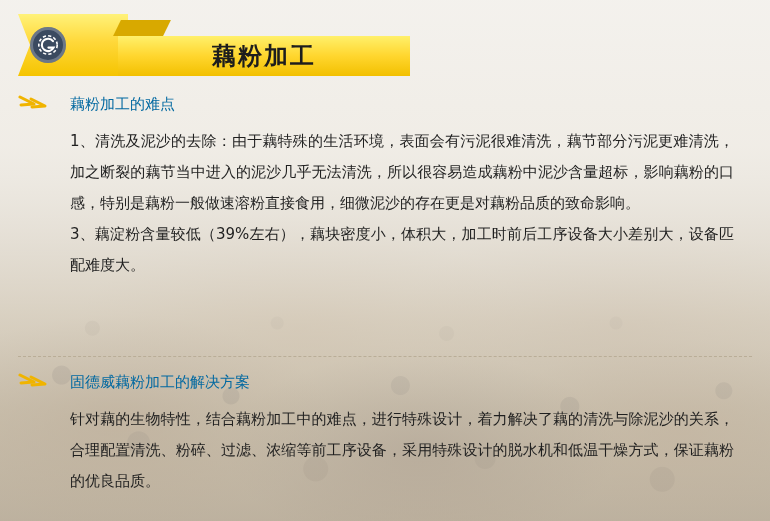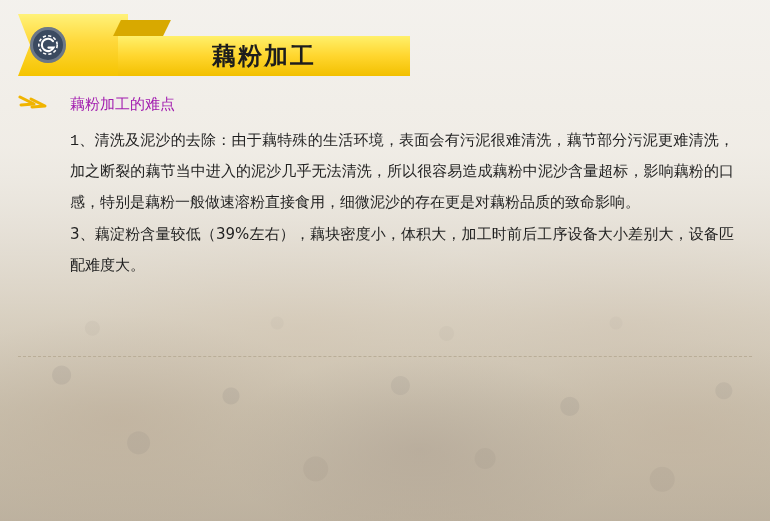--- a/index.html
+++ b/index.html
@@ -80,28 +80,28 @@
 
   
   .section{position:relative;}
   .sec1{position:absolute;left:0;top:92px;width:770px;}
   .sec2{position:absolute;left:0;top:370px;width:770px;}
 
   .arrow{
     position:absolute;left:18px;width:26px;height:22px;
   }
   .sec-head{
-    font-size:15px;color:#a21caf;margin-left:70px;line-height:24px;
+    font-size:15px;color:#0369a1;margin-left:70px;line-height:24px;
   }
   .para{
     margin-left:70px;margin-right:36px;
     font-size:15px;line-height:31px;color:#1f1f1f;
     text-align:justify;
   }
-  .p1{margin-top:10px;font-family:Liberation Mono, monospace;}
+  .p1{margin-top:10px;}
   .divider{
     position:absolute;left:18px;top:356px;width:734px;height:0;
     border-top:1px dashed #b9ad97;
   }
 </style>
 </head>
 <body>
 
 <div class="bg-photo"></div>
 <div class="bg-speckle"></div>
@@ -131,14 +131,24 @@
         <path d="M13 5 L27 12 L14 13" fill="none" stroke="#f0b400" stroke-width="3" stroke-linecap="round" stroke-linejoin="round"></path>
       </svg>
     </div>
     <div class="sec-head">藕粉加工的难点</div>
     <div class="para p1">1、清洗及泥沙的去除：由于藕特殊的生活环境，表面会有污泥很难清洗，藕节部分污泥更难清洗，加之断裂的藕节当中进入的泥沙几乎无法清洗，所以很容易造成藕粉中泥沙含量超标，影响藕粉的口感，特别是藕粉一般做速溶粉直接食用，细微泥沙的存在更是对藕粉品质的致命影响。</div>
     <div class="para">3、藕淀粉含量较低（39%左右），藕块密度小，体积大，加工时前后工序设备大小差别大，设备匹配难度大。</div>
   </div>
 
   <div class="divider"></div>
 
+  <div class="section sec2">
+    <div class="arrow" style="top:2px;">
+      <svg width="30" height="24" viewBox="0 0 30 24">
+        <path d="M2 3 L16 10 L3 11" fill="none" stroke="#f0b400" stroke-width="3" stroke-linecap="round" stroke-linejoin="round"></path>
+        <path d="M13 5 L27 12 L14 13" fill="none" stroke="#f0b400" stroke-width="3" stroke-linecap="round" stroke-linejoin="round"></path>
+      </svg>
+    </div>
+    <div class="sec-head">固德威藕粉加工的解决方案</div>
+    <div class="para p1">针对藕的生物特性，结合藕粉加工中的难点，进行特殊设计，着力解决了藕的清洗与除泥沙的关系，合理配置清洗、粉碎、过滤、浓缩等前工序设备，采用特殊设计的脱水机和低温干燥方式，保证藕粉的优良品质。</div>
+  </div>
 
 </div>
 
 </body></html>

